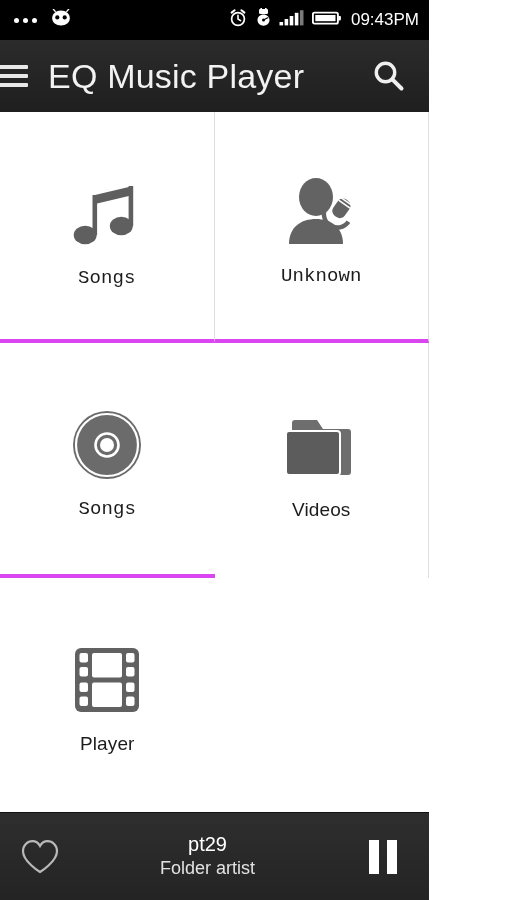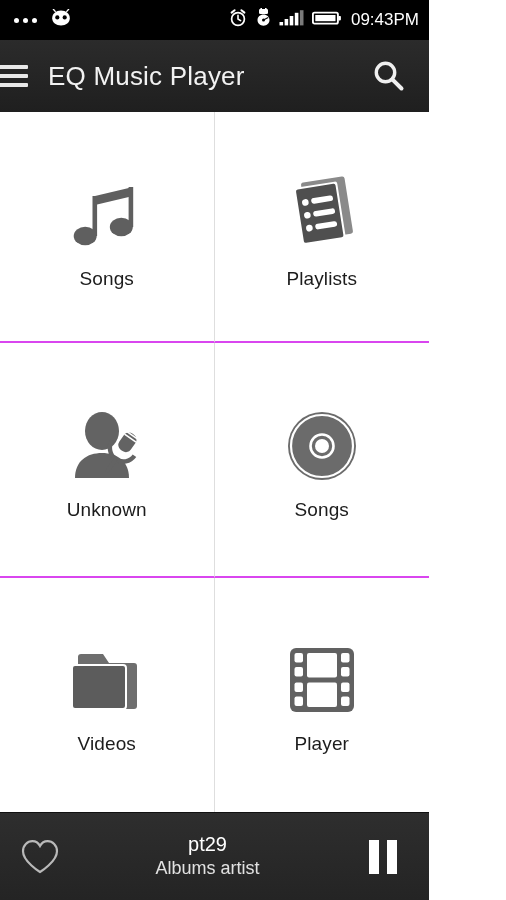--- a/index.html
+++ b/index.html
@@ -47,21 +47,21 @@
     width:40px; height:72px;
     display:flex; flex-direction:column; justify-content:center;
     gap:5px; padding-left:0px; margin-left:-2px;
     cursor:pointer;
   }
   .hamburger span {
     display:block; width:30px; height:4px;
     background:#e8e8e8; border-radius:1px;
   }
   .app-title {
-    font-size:26px; color:#f2f2f2; font-weight:400;
+    font-size:34px; color:#f2f2f2; font-weight:400;
     margin-left:10px; white-space:nowrap;
     letter-spacing:0.2px;
   }
   .search-btn {
     margin-left:auto; width:46px; height:46px;
     display:flex; align-items:center; justify-content:center;
     cursor:pointer;
   }
 
   
@@ -74,21 +74,21 @@
     position:relative;
   }
   .grid-cell {
     position:relative;
     display:flex; flex-direction:column;
     align-items:center; justify-content:center;
     cursor:pointer;
     background:#ffffff;
   }
   .grid-cell.col-left  { border-right:1px solid #dedede; }
-  .grid-cell.row-top, .grid-cell.row-mid { border-bottom:2px solid #d946ef; }
+  .grid-cell.row-top, .grid-cell.row-mid { border-bottom:4px solid #d946ef;font-family:Liberation Mono, monospace; }
   .cell-icon {
     height:86px; display:flex; align-items:center; justify-content:center;
     margin-bottom:6px;
   }
   .cell-label {
     font-size:19px; color:#1c1c1c; font-weight:400;
     margin-top:4px; letter-spacing:0.1px;
   }
 
   
@@ -201,38 +201,20 @@
           <path d="M25 20 L63 11 L63 20 L25 29 Z" fill="#5f5f5f"></path>
           <rect x="22.5" y="20" width="4.6" height="40" fill="#5f5f5f"></rect>
           <rect x="58.6" y="11" width="4.6" height="40" fill="#5f5f5f"></rect>
           <ellipse cx="15.2" cy="60" rx="11.5" ry="9.3" fill="#5f5f5f"></ellipse>
           <ellipse cx="51.3" cy="51" rx="11.5" ry="9.3" fill="#5f5f5f"></ellipse>
         </svg>
       </div>
       <div class="cell-label">Songs</div>
     </div>
 
-    <div class="grid-cell row-top">
-      <div class="cell-icon">
-        <svg width="84" height="80" viewBox="0 0 84 80">
-          <g transform="rotate(-9 42 40)">
-            <rect x="26" y="5" width="44" height="58" rx="2.5" fill="#8a8a8a"></rect>
-            <rect x="18" y="9" width="44" height="58" rx="2.5" fill="#ffffff"></rect>
-            <rect x="20" y="11" width="40" height="54" rx="2" fill="#4f4f4f"></rect>
-            <circle cx="27.5" cy="25" r="3.3" fill="#fff"></circle>
-            <circle cx="27.5" cy="38" r="3.3" fill="#fff"></circle>
-            <circle cx="27.5" cy="51" r="3.3" fill="#fff"></circle>
-            <rect x="33.5" y="22" width="22" height="5.6" rx="2.8" fill="#fff"></rect>
-            <rect x="33.5" y="35" width="22" height="5.6" rx="2.8" fill="#fff"></rect>
-            <rect x="33.5" y="48" width="22" height="5.6" rx="2.8" fill="#fff"></rect>
-          </g>
-        </svg>
-      </div>
-      <div class="cell-label">Playlists</div>
-    </div>
 
     <div class="grid-cell col-left row-mid">
       <div class="cell-icon">
         <svg width="82" height="72" viewBox="0 0 82 72">
           <ellipse cx="36" cy="21" rx="17" ry="19" fill="#636363"></ellipse>
           <path d="M9 68 C9 51 21 43 36 43 C51 43 63 51 63 68 Z" fill="#636363"></path>
           <g transform="rotate(35 52 44)">
             <rect x="45" y="18" width="16" height="22" rx="7" fill="#636363" stroke="#fff" stroke-width="2"></rect>
             <path d="M46 24 h14 M46 20.5 h14" stroke="#fff" stroke-width="1.6"></path>
             <path d="M39.5 36 a13.5 13.5 0 0 0 27 0" fill="none" stroke="#636363" stroke-width="4.4"></path>
@@ -287,21 +269,21 @@
   </div>
 
   <div class="now-playing">
     <div class="np-fav">
       <svg width="40" height="38" viewBox="0 0 40 38">
         <path d="M20 34 C20 34 3 23.5 3 13.2 C3 7.3 7.4 3.2 12.4 3.2 C16 3.2 18.6 5.4 20 8 C21.4 5.4 24 3.2 27.6 3.2 C32.6 3.2 37 7.3 37 13.2 C37 23.5 20 34 20 34 Z" fill="none" stroke="#b9b9b9" stroke-width="2.2"></path>
       </svg>
     </div>
     <div class="np-meta">
       <div class="np-title">pt29</div>
-      <div class="np-artist">Albums artist</div>
+      <div class="np-artist">Folder artist</div>
     </div>
     <div class="np-play">
       <span class="pause-bar"></span>
       <span class="pause-bar"></span>
     </div>
   </div>
 
 </div>
 
 </body></html>

